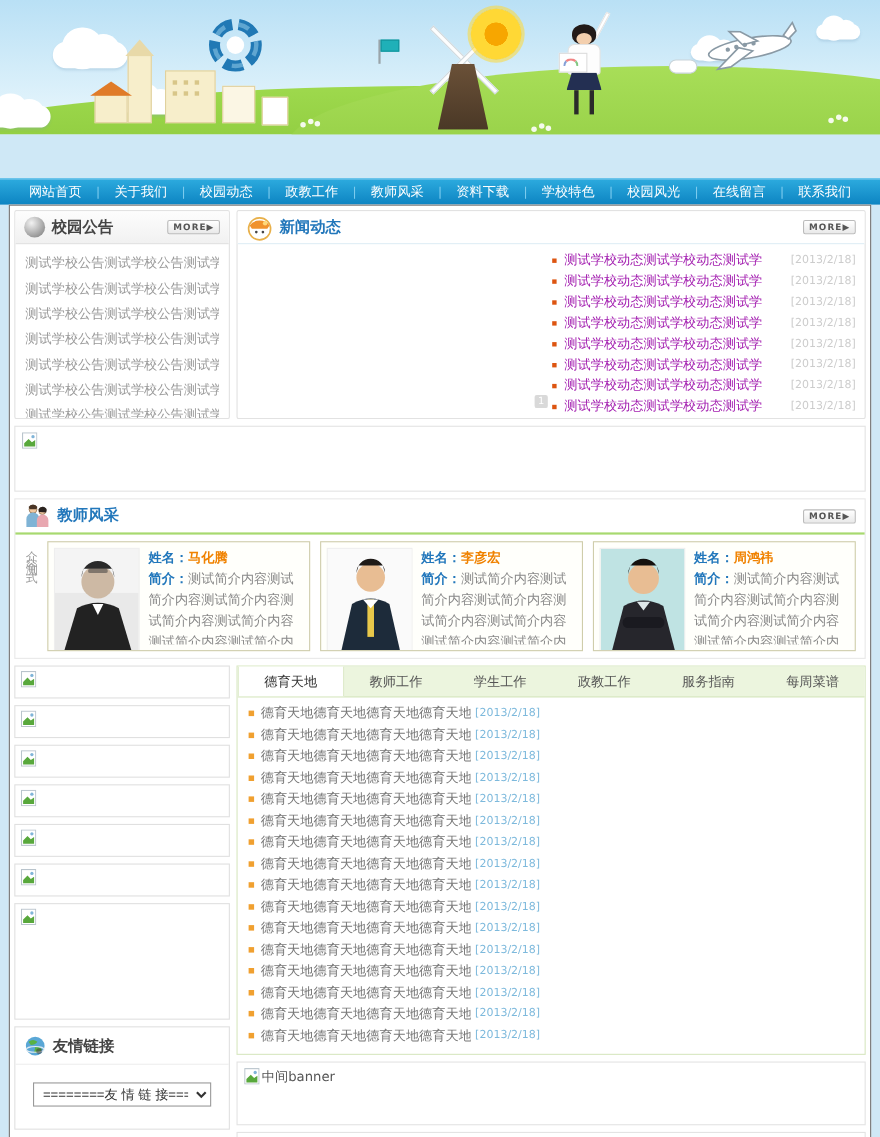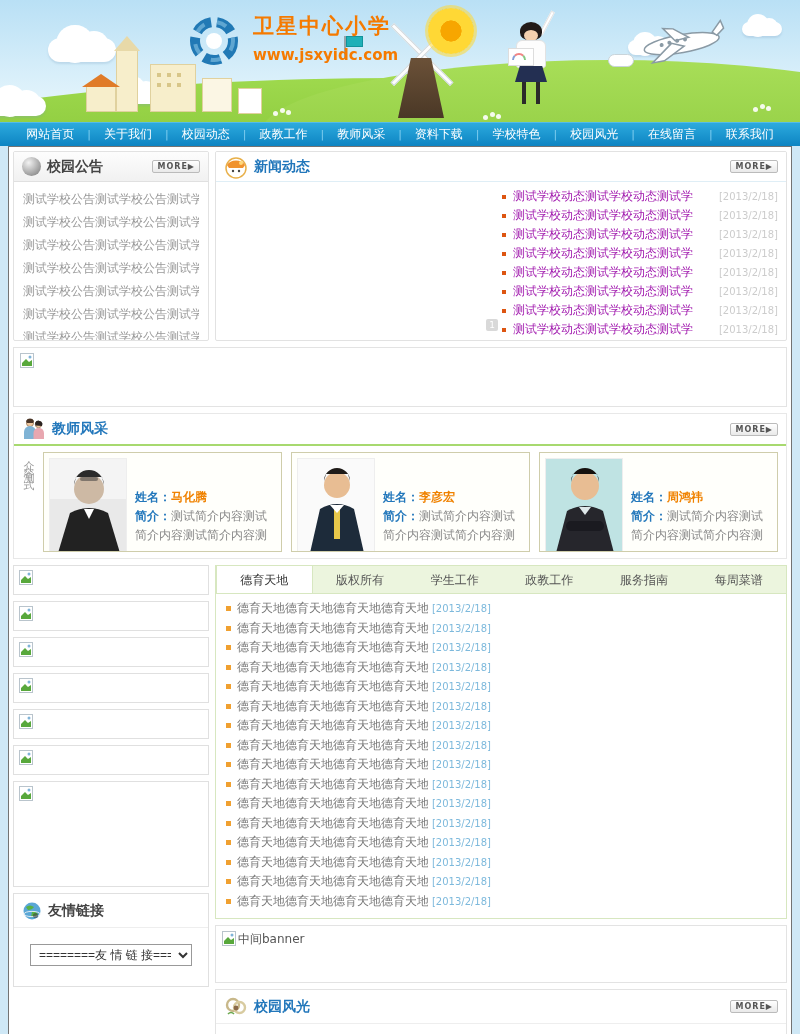--- a/index.html
+++ b/index.html
@@ -42,21 +42,21 @@
   .girl-arm { position:absolute; left:545px; top:10px; width:4px; height:26px; background:#fff; border:1px solid #e4e4e4; transform:rotate(28deg); }
   .girl-body { position:absolute; left:516px; top:40px; width:30px; height:28px; background:#fdfdfd; border:1px solid #e2e2e2; border-radius:6px 6px 3px 3px; }
   .girl-paper { position:absolute; left:508px; top:48px; width:26px; height:18px; background:#fff; border:1px solid #ddd; }
   .girl-rainbow { position:absolute; left:512px; top:53px; width:14px; height:7px; border:2px solid #f09; border-bottom:none; border-radius:10px 10px 0 0; border-color:#e66 #6b6 #0000 #68c; opacity:.8; }
   .girl-skirt { position:absolute; left:515px; top:66px; width:32px; height:16px; background:#232f52; clip-path:polygon(15% 0,85% 0,100% 100%,0 100%); }
   .girl-leg { position:absolute; top:82px; width:4px; height:22px; background:#2a2a2a; }
   .plane { position:absolute; left:632px; top:20px; transform:rotate(-10deg); }
   .puff { position:absolute; left:608px; top:54px; width:26px; height:13px; background:#fff; border:1px solid #c9d4da; border-radius:12px; }
   
   .nav { height:24px; background:linear-gradient(#2caade,#0d84c2); border-top:1px solid #53bbe8;
-    display:flex; align-items:center; justify-content:center; }
+    display:flex; align-items:center; justify-content:center;margin-top:40px; }
   .nav-item { color:#fff; font-size:12px; padding:0 13px; cursor:pointer; white-space:nowrap; }
   .nav-sep { color:#7fcdef; font-size:11px; }
   
   .main { width:784px; margin:0 auto; background:#fff; border:1px solid #737373; padding:4px; }
   .box { background:#fff; border:1px solid #e2e2e2; border-radius:2px; }
   .box-head { display:flex; align-items:center; height:30px; padding:0 8px;
     background:linear-gradient(#fdfdfd,#f1f1f1); border-bottom:1px solid #e0e0e0; }
   .box-head.plain { background:#fff; border-bottom:1px solid #dfeef6; }
   .box-title { font-size:14px; font-weight:bold; color:#444; margin-left:6px; }
   .box-title.blue { color:#2277bb; }
@@ -84,21 +84,21 @@
     display:flex; align-items:flex-start; }
   .banner-alt { font-size:12px; color:#555; margin-left:2px; }
   
   .teachers { margin-top:6px; border:1px solid #e8e8e8; }
   .teachers-head { display:flex; align-items:center; height:32px; padding:0 8px; border-bottom:2px solid #a7d96f; }
   .teachers-body { display:flex; padding:6px 8px; height:112px; overflow:hidden; }
   .marquee-sliver { width:12px; flex:none; overflow:hidden; font-size:11px; color:#999;
     writing-mode:vertical-lr; letter-spacing:6px; line-height:12px; }
   .t-card { flex:1; margin-left:9px; border:1px solid #cfcdab; background:#fffffb; padding:5px; display:flex; overflow:hidden; }
   .t-photo { width:78px; height:94px; flex:none; border:1px solid #eee; position:relative; overflow:hidden; }
-  .t-info { flex:1; padding-left:8px; overflow:hidden;margin-top:30px; }
+  .t-info { flex:1; padding-left:8px; overflow:hidden; }
   .t-line { font-size:12px; line-height:19px; }
   .t-label { color:#2277bb; font-weight:bold; }
   .t-name { color:#f08200; font-weight:bold; }
   .t-intro { font-size:12px; color:#888; line-height:19px; }
   
   .row2 { display:flex; gap:6px; margin-top:6px; align-items:flex-start; }
   .side-col { width:196px; flex:none; }
   .ph-box { border:1px solid #e0e0e0; background:#fff; height:30px; margin-bottom:6px; padding:4px 5px; }
   .ph-box.tall { height:106px; }
   .links-box { border:1px solid #e0e0e0; background:#fff; }
@@ -219,24 +219,20 @@
         <circle cx="54" cy="20.5" r="2" fill="#8a9aa5"></circle>
     </svg>
   </div>
 
   <div class="logo-wrap">
     <svg class="logo-spiral" width="58" height="58" viewBox="0 0 58 58">
       <circle cx="29" cy="29" r="19" fill="none" stroke="#2179b5" stroke-width="10" stroke-dasharray="17 6"></circle>
       <circle cx="29" cy="29" r="19" fill="none" stroke="#6fb2d8" stroke-width="4" stroke-dasharray="10 13" opacity=".8"></circle>
       <circle cx="29" cy="29" r="8" fill="#fff"></circle>
     </svg>
-    <div class="logo-text">
-      <div class="logo-title">卫星中心小学</div>
-      <div class="logo-url">www.jsxyidc.com</div>
-    </div>
   </div>
 </div>
 
 <div class="nav">
   <span class="nav-item">网站首页</span>
     <span class="nav-sep">|</span>
   <span class="nav-item">关于我们</span>
     <span class="nav-sep">|</span>
   <span class="nav-item">校园动态</span>
     <span class="nav-sep">|</span>
@@ -473,21 +469,21 @@
           </select>
         </div>
       </div>
     </div>
 
     <div class="right-col">
 
       <div class="tabs-box">
         <div class="tabbar">
           <div class="tab active">德育天地</div>
-          <div class="tab">版权所有</div>
+          <div class="tab">教师工作</div>
           <div class="tab">学生工作</div>
           <div class="tab">政教工作</div>
           <div class="tab">服务指南</div>
           <div class="tab">每周菜谱</div>
         </div>
         <div class="tab-list">
           <div class="tab-item">
               <span class="dot-bullet"></span>
               <span class="tab-text">德育天地德育天地德育天地德育天地</span>
               <span class="tab-date">[2013/2/18]</span>

